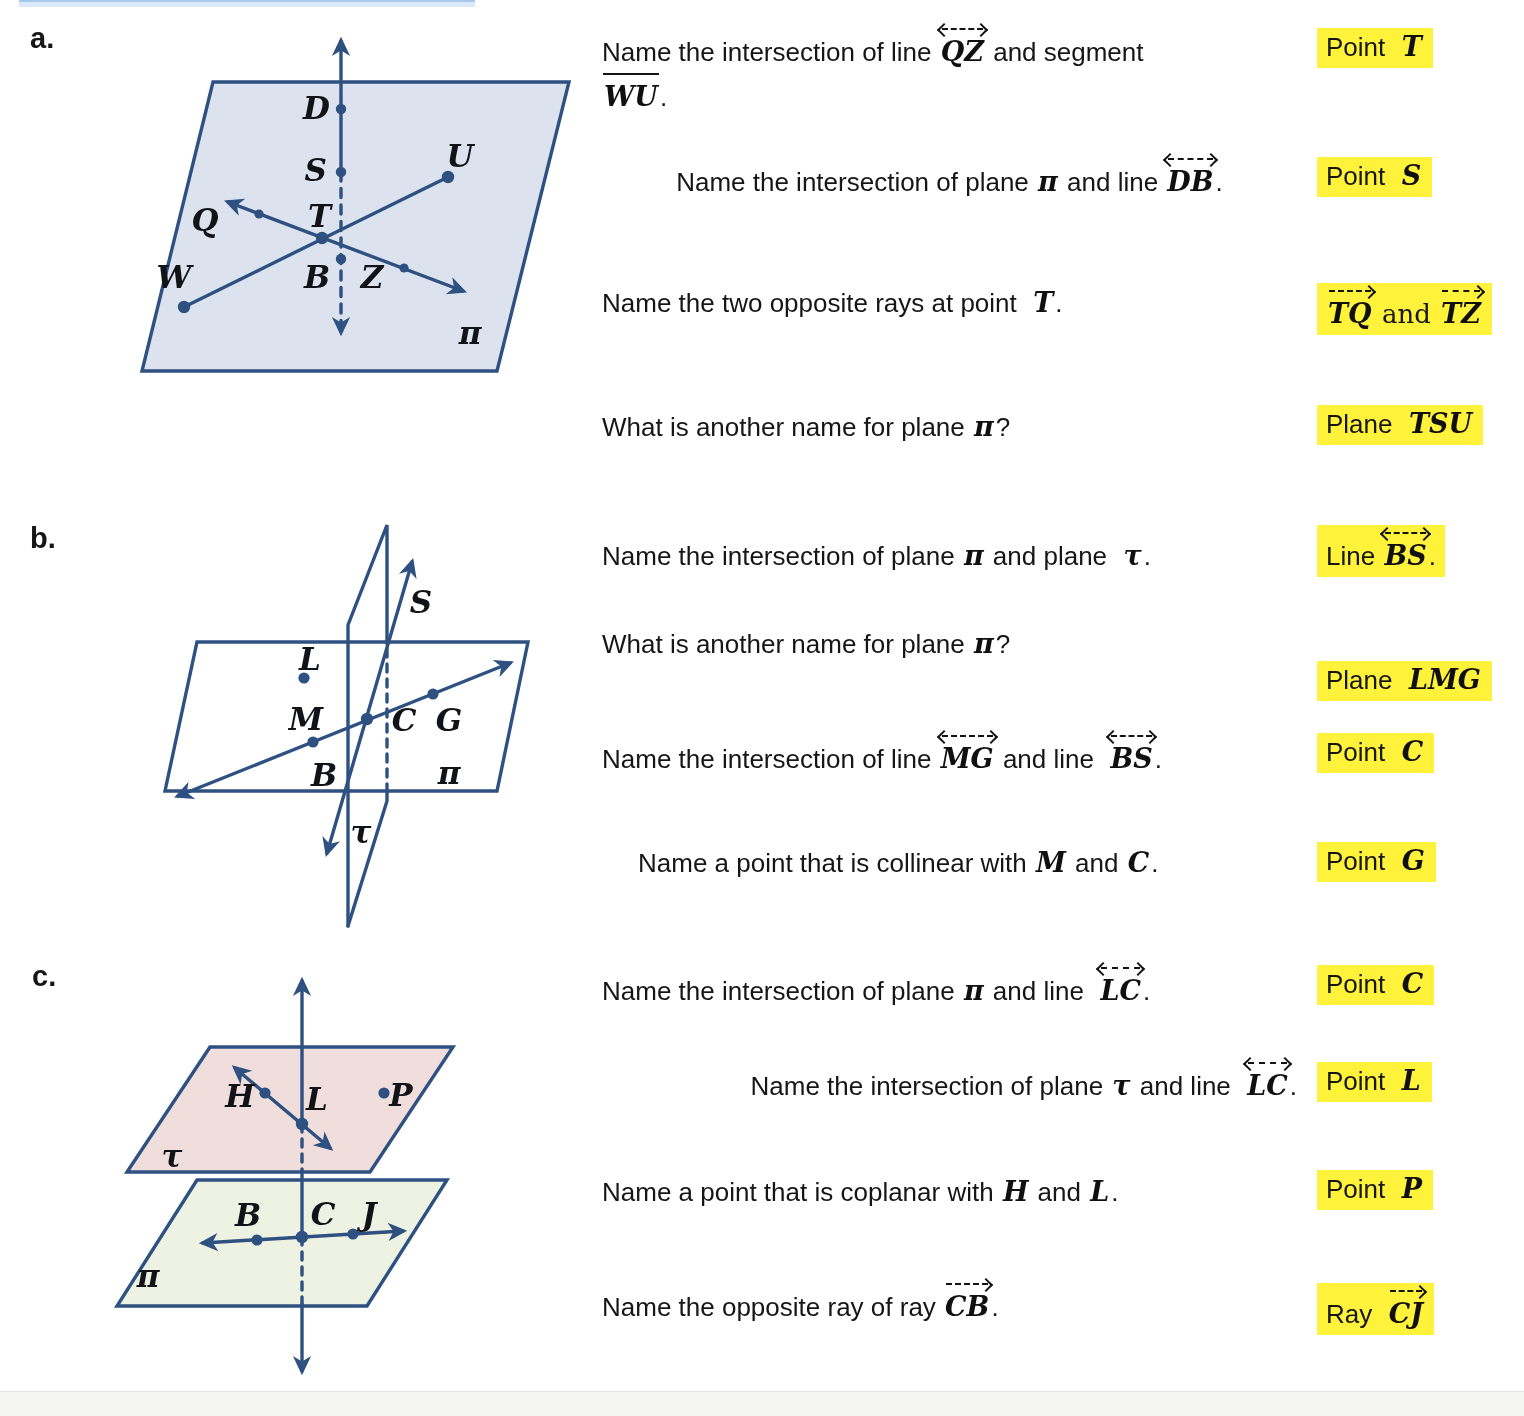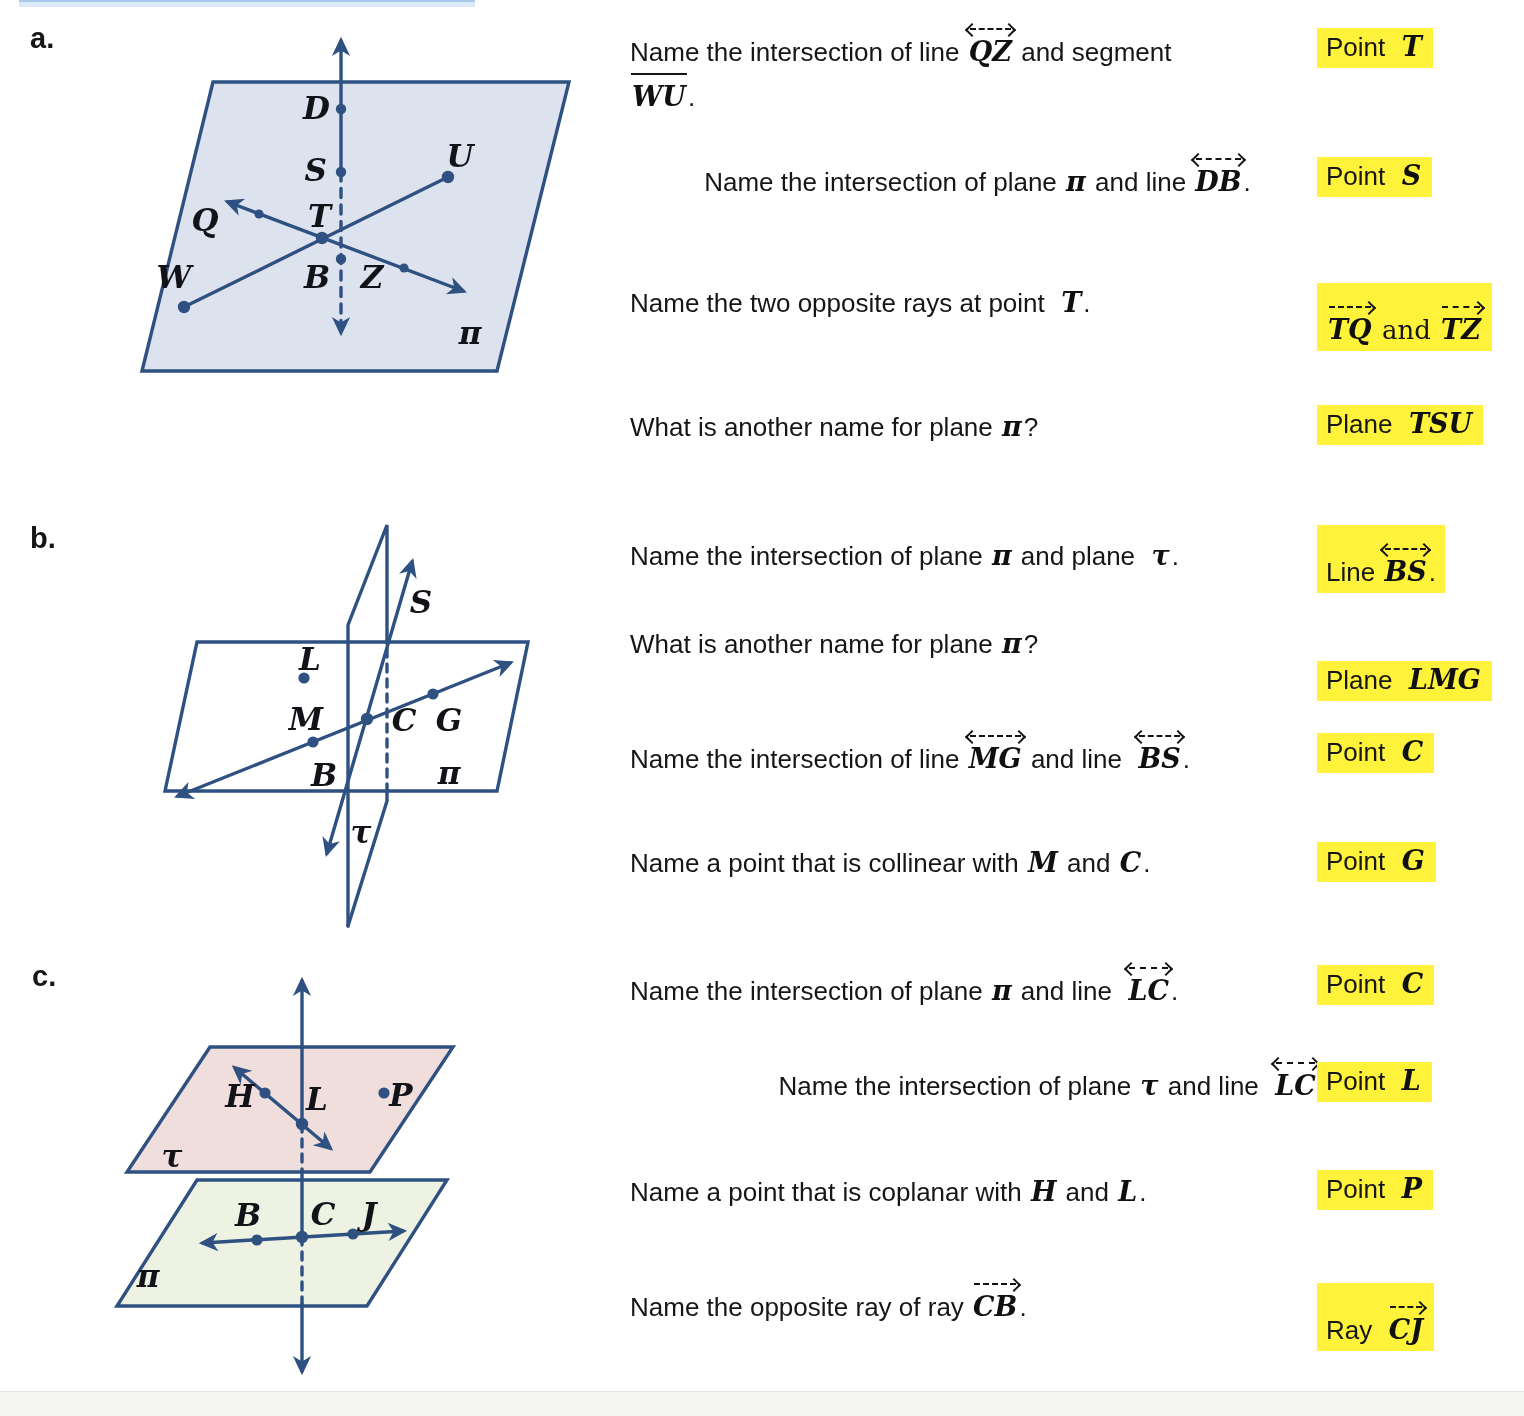--- a/index.html
+++ b/index.html
@@ -4,24 +4,24 @@
 <style>
   html,body{margin:0;padding:0;background:#ffffff;}
   .page{position:relative;width:1524px;height:1416px;background:#ffffff;overflow:hidden;
         font-family:"Liberation Sans",sans-serif;color:#1b1b1b;}
   .top-strip{position:absolute;left:19px;top:0;width:456px;height:5px;
              background:#dbe9f9;border-top:2px solid #a9c9ec;}
   .bottom-strip{position:absolute;left:0;top:1391px;width:1524px;height:25px;
                 background:#f5f5f3;border-top:1px solid #e4e4e2;}
   .diagrams{position:absolute;left:0;top:0;}
   .sec-label{position:absolute;font:700 29px "Liberation Sans",sans-serif;color:#161616;}
-  .question{position:absolute;left:630px;width:695px;font:26px/45px "Liberation Sans",sans-serif;color:#161616;}
+  .question{position:absolute;left:602px;width:695px;font:26px/45px "Liberation Sans",sans-serif;color:#161616;}
   .answer{position:absolute;left:1317px;font:26px/30px "Liberation Sans",sans-serif;color:#161616;}
   .answer .hl{background:var(--hl);padding:4px 9px 6px 9px;display:inline-block;}
-  .answer.tall .hl{padding-top:32px;}
+  .answer.tall .hl{padding-top:16px;}
   .math{display:inline-block;position:relative;margin:0 2px;
         font:italic 700 27px/1 "DejaVu Serif",serif;color:#101010;}
   .serif{font-family:"DejaVu Serif",serif;}
   .dec{position:absolute;left:-1px;right:-1px;top:-14px;height:11px;pointer-events:none;}
   .dec .shaft{position:absolute;left:2px;right:2px;top:4.4px;height:0;border-top:2px dashed #141414;}
   .dec-seg .shaft{border-top-style:solid;left:0;right:0;}
   .dec .tipR{position:absolute;right:-1px;top:1.2px;width:8px;height:8px;
              border-top:2px solid #141414;border-right:2px solid #141414;transform:rotate(45deg);}
   .dec .tipL{position:absolute;left:-1px;top:1.2px;width:8px;height:8px;
              border-top:2px solid #141414;border-left:2px solid #141414;transform:rotate(-45deg);}
@@ -164,21 +164,21 @@
       <div class="question" style="top: 737px;">Name the intersection of line <span class="math"><span>MG</span><span class="dec dec-line">
             <span class="shaft"></span>
             <span class="tipR"></span>
             <span class="tipL"></span>
           </span></span> and line &nbsp;<span class="math"><span>BS</span><span class="dec dec-line">
             <span class="shaft"></span>
             <span class="tipR"></span>
             <span class="tipL"></span>
           </span></span>.</div>
       <div class="answer" style="top: 733px;"><span class="hl">Point &nbsp;<span class="math"><span>C</span></span></span></div>
-      <div class="question" style="top: 841px;">Name a point that is collinear with <span class="math"><span>M</span></span> and <span class="math"><span>C</span></span>.</div>
+      <div class="question" style="top: 841px; margin-left: 36px;">Name a point that is collinear with <span class="math"><span>M</span></span> and <span class="math"><span>C</span></span>.</div>
       <div class="answer" style="top: 842px;"><span class="hl">Point &nbsp;<span class="math"><span>G</span></span></span></div>
       <div class="question" style="top: 969px;">Name the intersection of plane <span class="math"><span>π</span></span> and line &nbsp;<span class="math"><span>LC</span><span class="dec dec-line">
             <span class="shaft"></span>
             <span class="tipR"></span>
             <span class="tipL"></span>
           </span></span>.</div>
       <div class="answer" style="top: 965px;"><span class="hl">Point &nbsp;<span class="math"><span>C</span></span></span></div>
       <div class="question" style="top: 1064px; text-align: right;">Name the intersection of plane <span class="math"><span>τ</span></span> and line &nbsp;<span class="math"><span>LC</span><span class="dec dec-line">
             <span class="shaft"></span>
             <span class="tipR"></span>

